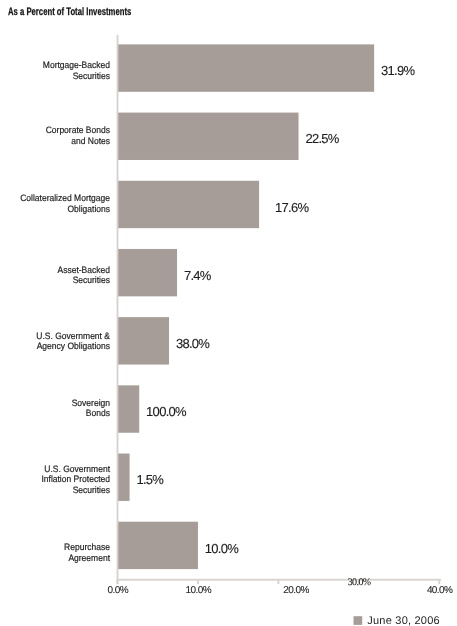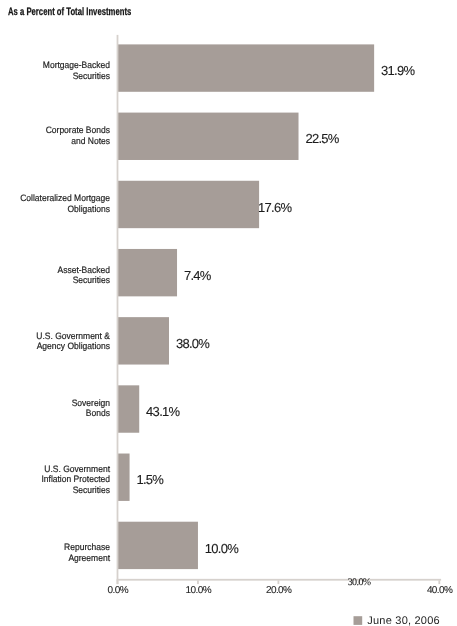--- a/index.html
+++ b/index.html
@@ -62,49 +62,49 @@
 <div class="barlabel" style="left: 381.035px; top: 63.1938px;">31.9%</div>
     <div class="catlabel" style="left: 0px; width: 110px; top: 60.0938px;">
       <div>Mortgage-Backed</div>
       <div>Securities</div>
     </div>
     <div class="barlabel" style="left: 305.413px; top: 131.381px;">22.5%</div>
     <div class="catlabel" style="left: 0px; width: 110px; top: 125.281px;">
       <div>Corporate Bonds</div>
       <div>and Notes</div>
     </div>
-    <div class="barlabel" style="left: 258px; top: 199.569px;">17.6%</div>
+    <div class="barlabel" style="left: 275px; top: 199.569px;">17.6%</div>
     <div class="catlabel" style="left: 0px; width: 110px; top: 193.469px;">
       <div>Collateralized Mortgage</div>
       <div>Obligations</div>
     </div>
     <div class="barlabel" style="left: 183.933px; top: 267.756px;">7.4%</div>
     <div class="catlabel" style="left: 0px; width: 110px; top: 264.656px;">
       <div>Asset-Backed</div>
       <div>Securities</div>
     </div>
     <div class="barlabel" style="left: 175.888px; top: 335.944px;">38.0%</div>
     <div class="catlabel" style="left: 0px; width: 110px; top: 330.844px;">
       <div>U.S. Government &amp;</div>
       <div>Agency Obligations</div>
     </div>
-    <div class="barlabel" style="left: 146.121px; top: 404.131px;">43.1%</div>
+    <div class="barlabel" style="left: 146.121px; top: 404.131px;">100.0%</div>
     <div class="catlabel" style="left: 0px; width: 110px; top: 398.031px;">
       <div>Sovereign</div>
       <div>Bonds</div>
     </div>
     <div class="barlabel" style="left: 136.468px; top: 472.319px;">1.5%</div>
     <div class="catlabel" style="left: 0px; width: 110px; top: 464.019px;">
       <div>U.S. Government</div>
       <div>Inflation Protected</div>
       <div>Securities</div>
     </div>
     <div class="barlabel" style="left: 204.85px; top: 540.506px;">10.0%</div>
     <div class="catlabel" style="left: 0px; width: 110px; top: 542.406px;">
       <div>Repurchase</div>
       <div>Agreement</div>
     </div>
     <div class="ticklabel" style="left: 87.8px; width: 60px; top: 585.2px;">0.0%</div>
     <div class="ticklabel" style="left: 168.25px; width: 60px; top: 585.2px;">10.0%</div>
-    <div class="ticklabel" style="left: 248.7px; width: 60px; top: 585.2px;">20.0%</div>
+    <div class="ticklabel" style="left: 248.7px; width: 60px; top: 585.2px; text-align: right;">20.0%</div>
     <div class="ticklabel" style="left: 329.15px; width: 60px; top: 577px; font-family: Liberation Serif, serif;">30.0%</div>
     <div class="ticklabel" style="left: 409.6px; width: 60px; top: 585.2px;">40.0%</div>
   </div>
 
 </body></html>

